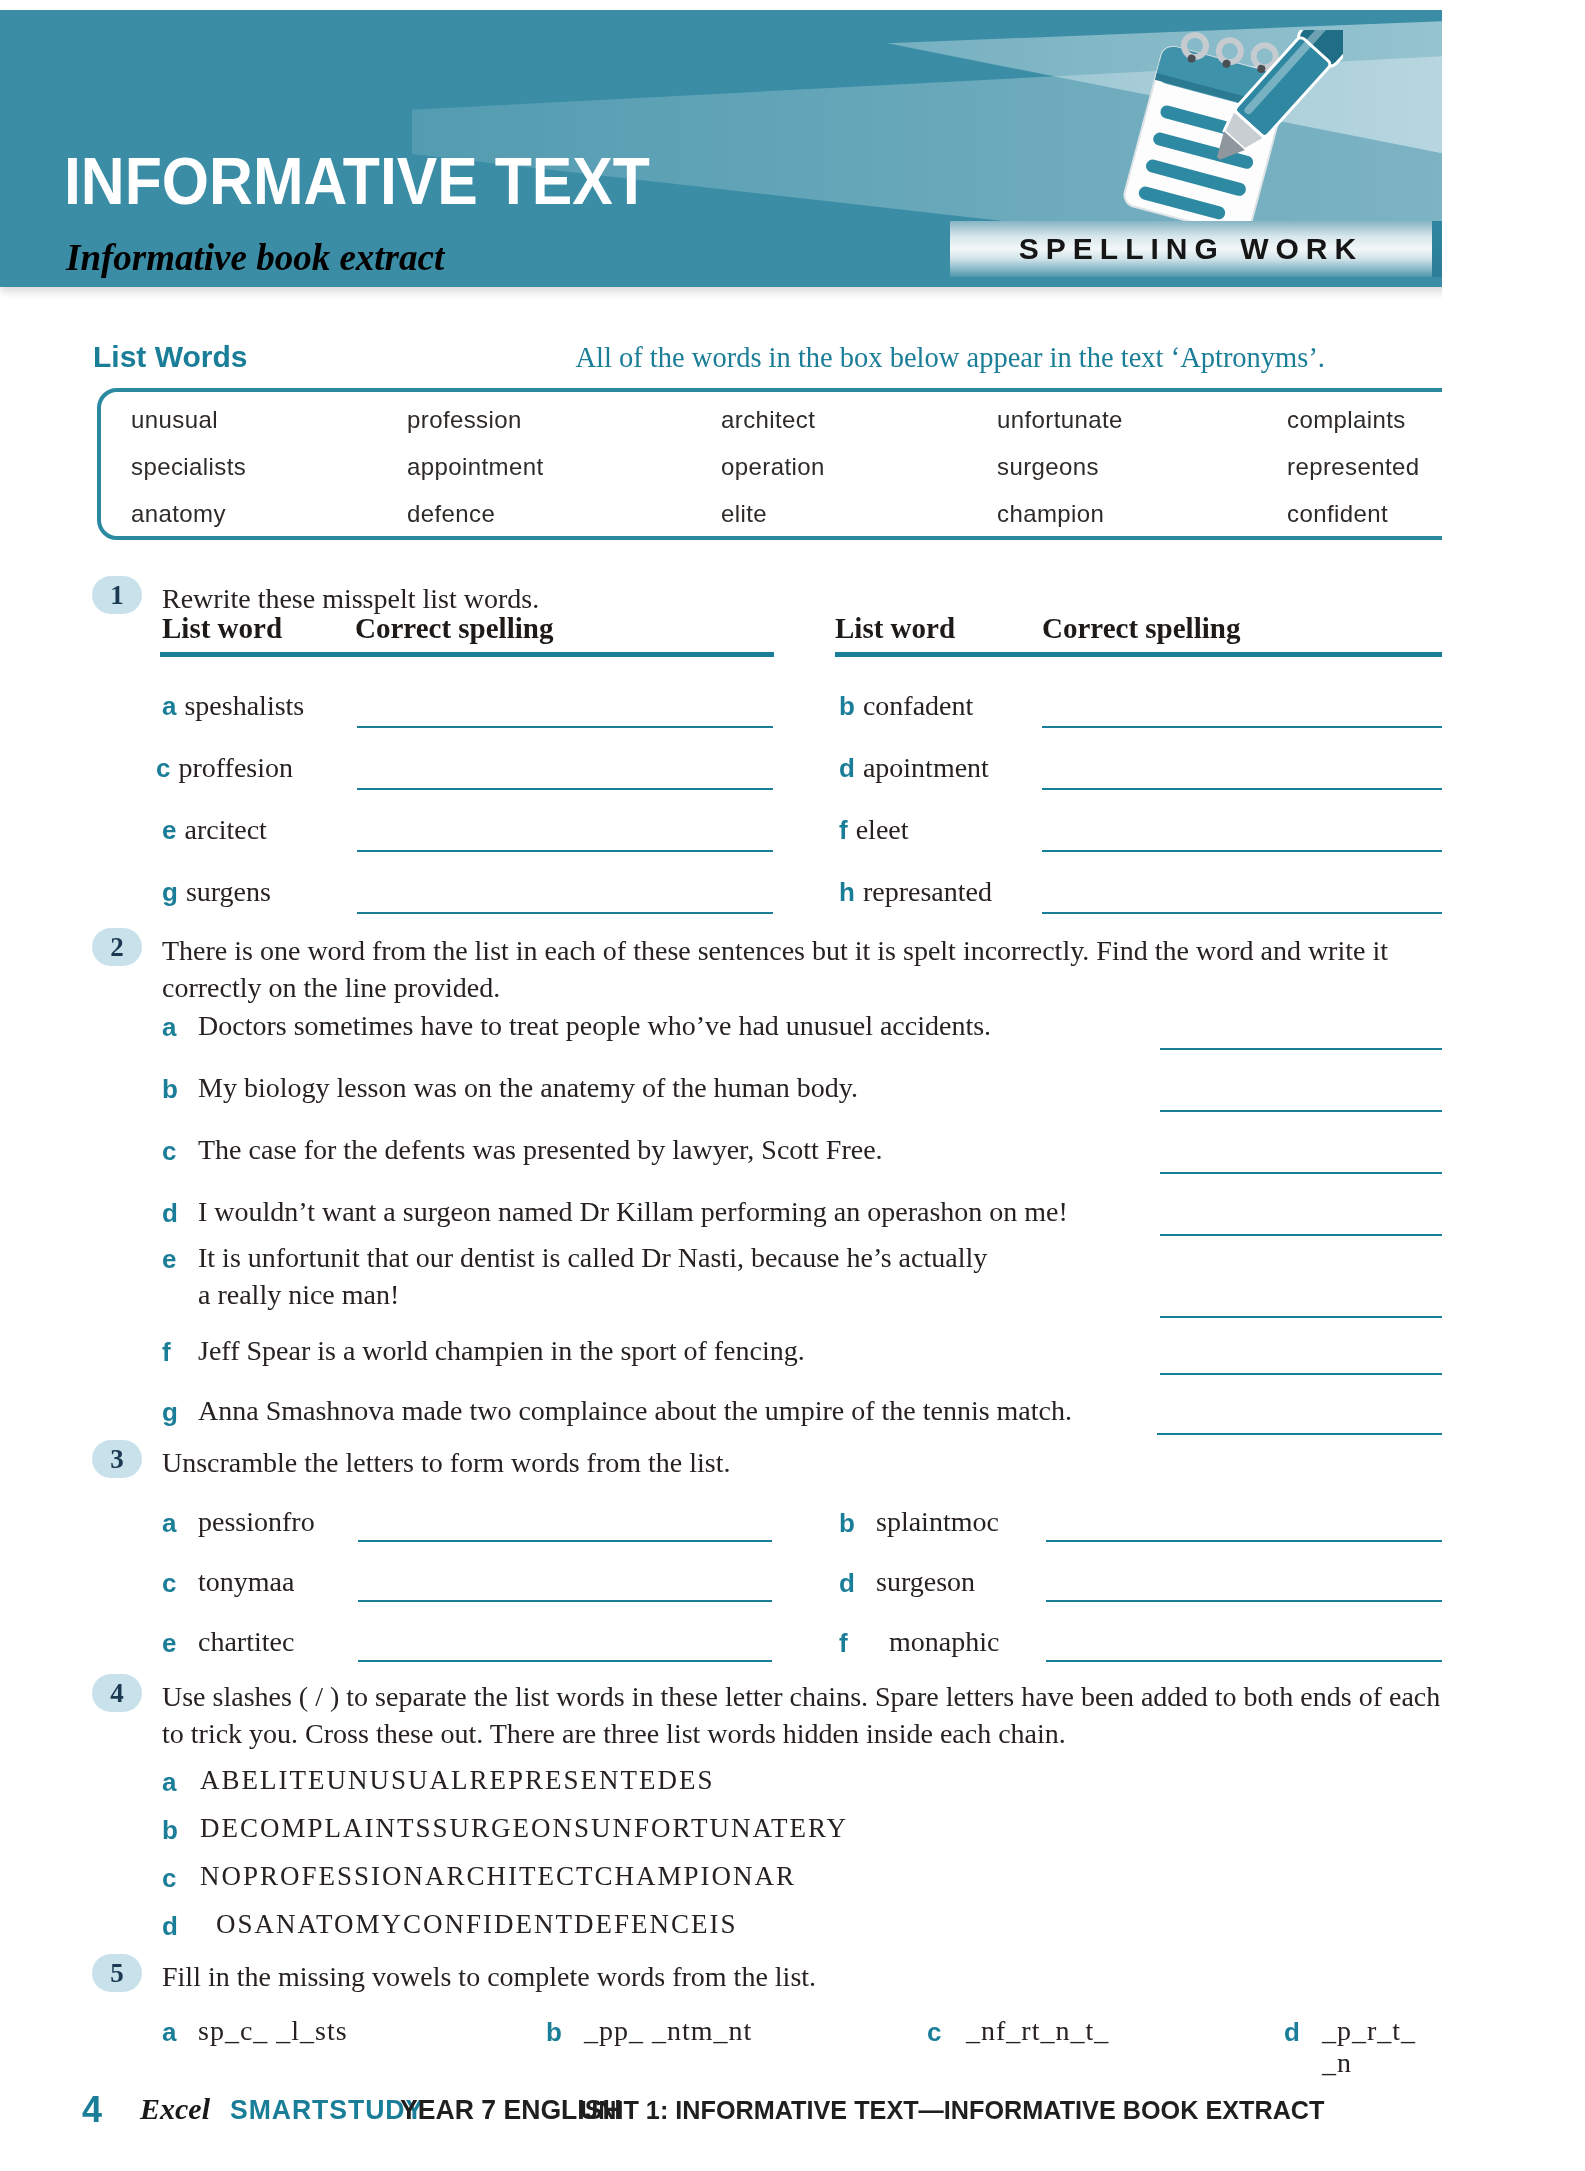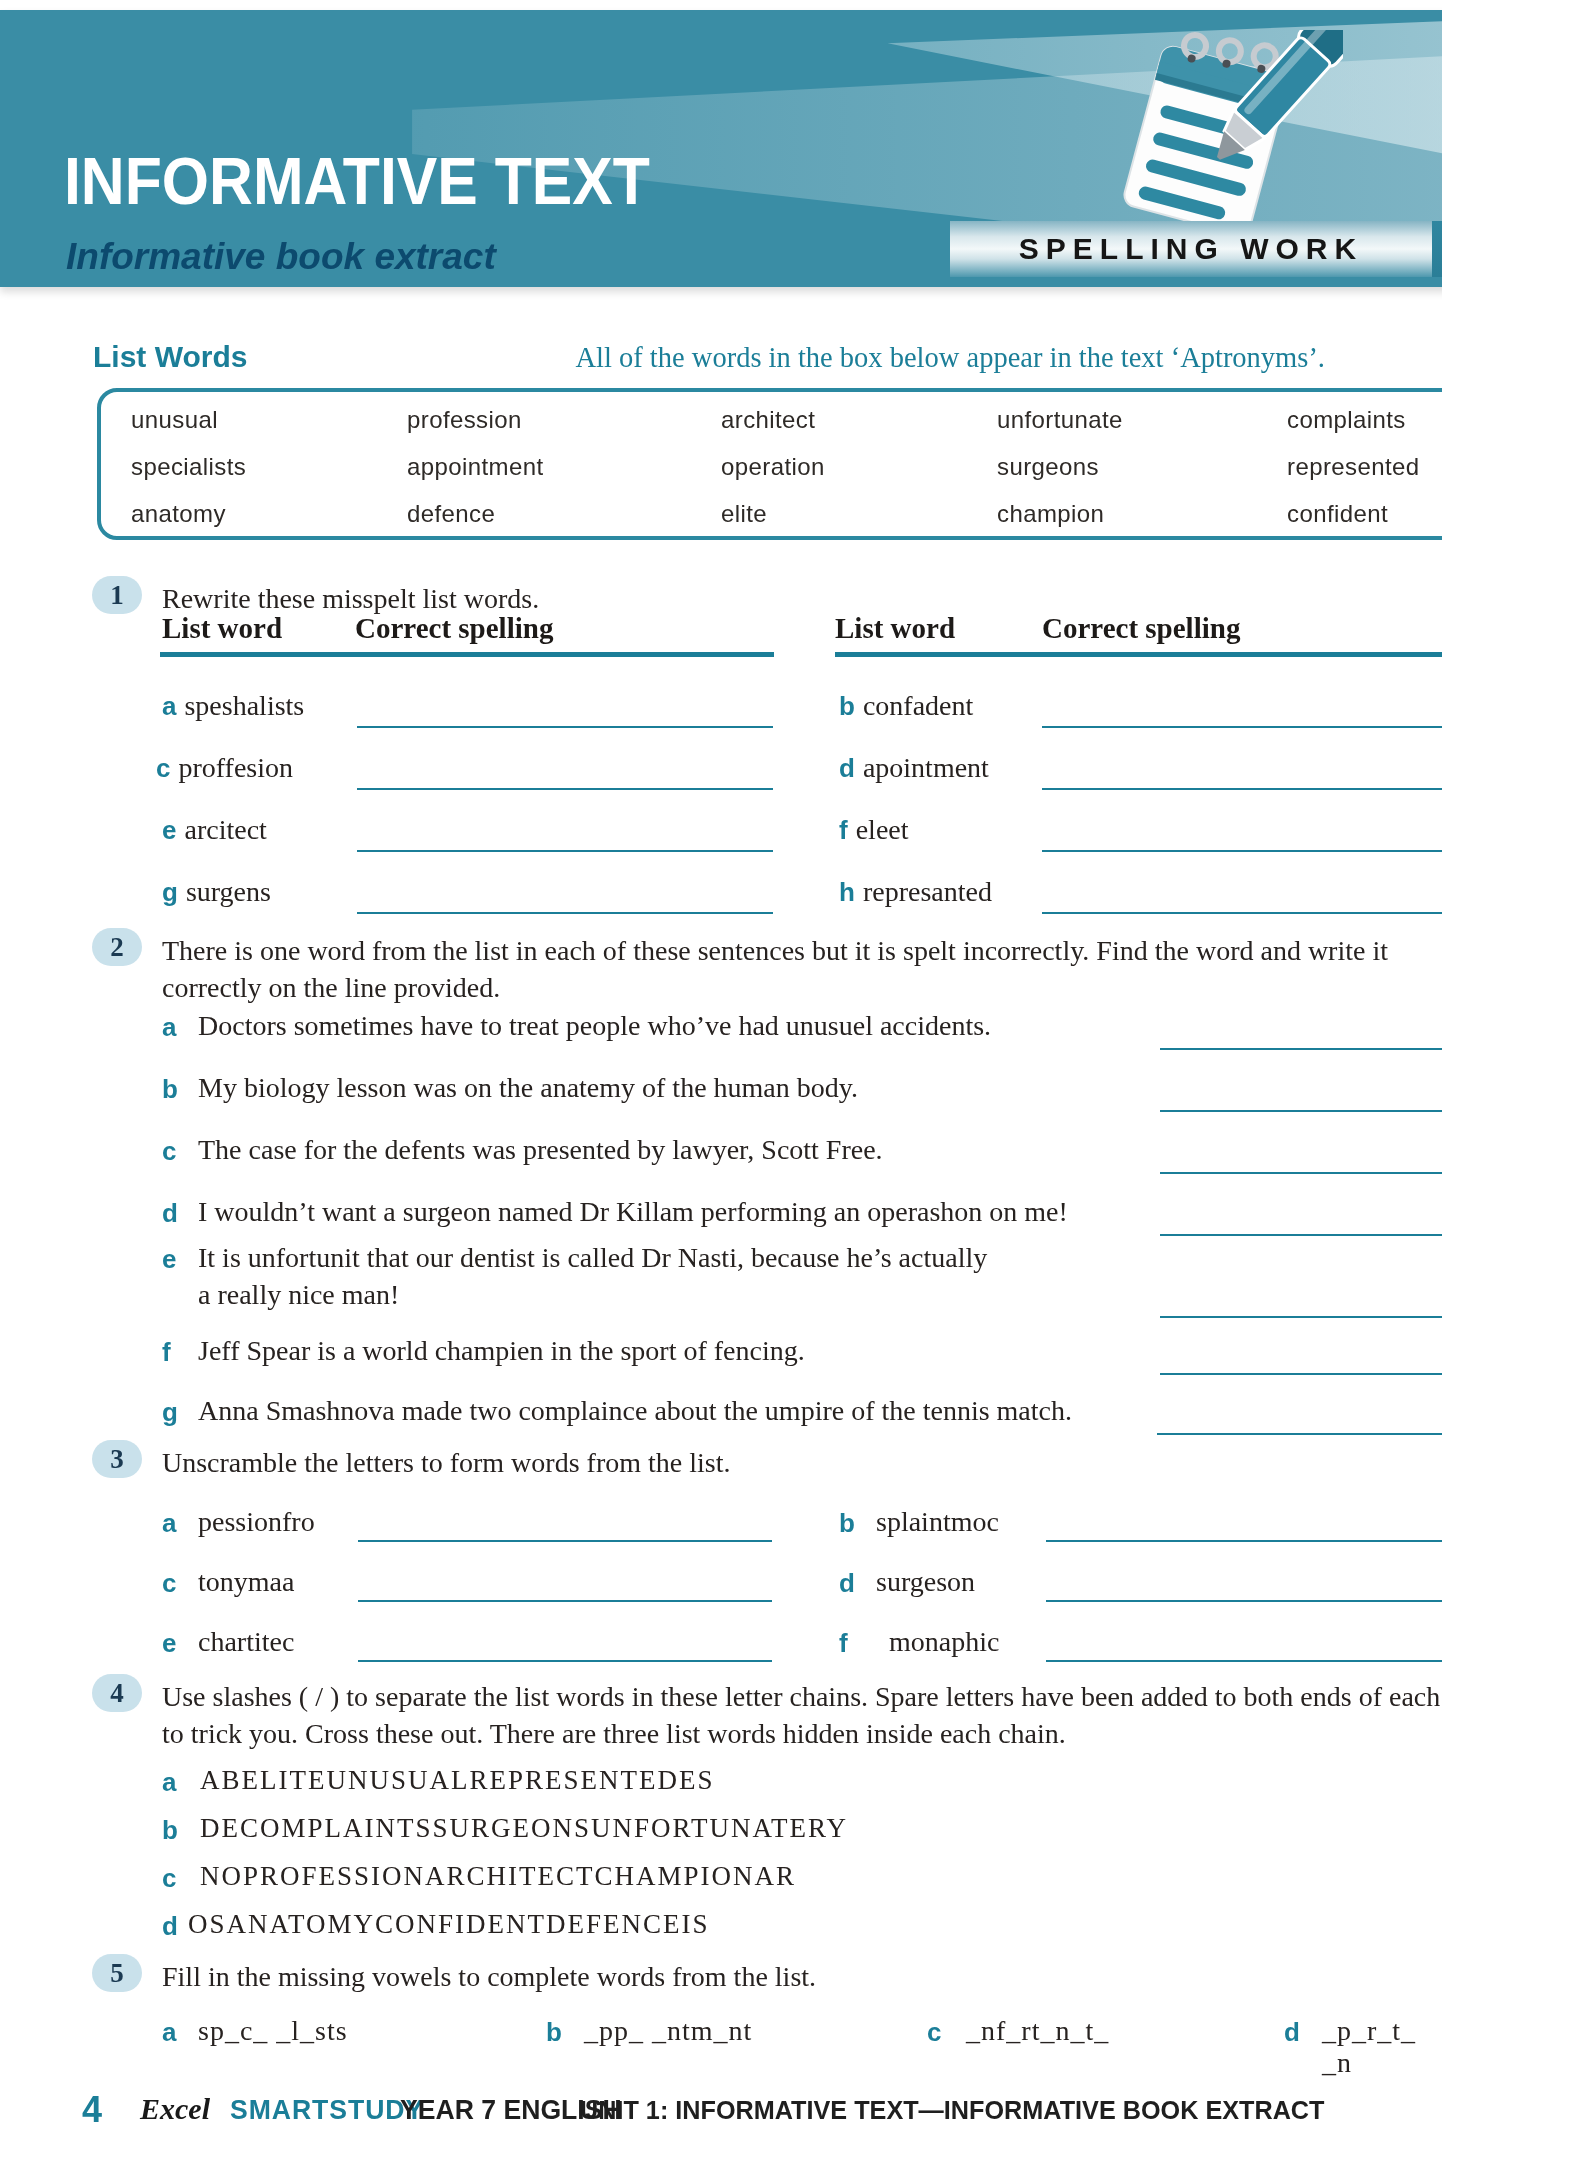--- a/index.html
+++ b/index.html
@@ -11,22 +11,22 @@
        box-shadow:0 5px 8px rgba(0,0,0,0.14);}
   .hdr-wedge1{position:absolute;left:0;top:0;width:100%;height:100%;
        background:linear-gradient(to right, rgba(231,241,245,0.05), rgba(231,241,245,0.42));
        clip-path:polygon(26% 36%, 100% 14%, 100% 100%, 26% 52%);}
   .hdr-wedge2{position:absolute;left:0;top:0;width:100%;height:100%;
        background:linear-gradient(to right, rgba(240,248,250,0.05), rgba(240,248,250,0.55));
        clip-path:polygon(56% 12%, 100% 2%, 100% 62%);}
   .hdr-title{position:absolute;left:64px;top:148px;font-family:"Liberation Sans",sans-serif;
        font-weight:bold;font-size:66px;line-height:66px;color:#ffffff;letter-spacing:0px;
        transform:scaleX(0.92);transform-origin:left;white-space:nowrap;}
-  .hdr-sub{position:absolute;left:66px;top:236px;font-family:Liberation Sans, sans-serif;
-       font-weight:bold;font-style:italic;font-size:37px;color:#0c4a6e;white-space:nowrap;}
+  .hdr-sub{position:absolute;left:66px;top:236px;font-family:Liberation Serif, serif;
+       font-weight:bold;font-style:italic;font-size:37px;color:#000000;white-space:nowrap;}
   .band-metal{position:absolute;left:950px;top:221px;width:482px;height:56px;z-index:3;
        background:linear-gradient(180deg,#86B4C4 0%, #D8E7EC 28%, #F3F8F9 50%, #CFE2E8 68%, #4E98AE 100%);
        display:flex;align-items:center;justify-content:center;}
   .band-metal span{font-family:"Liberation Sans",sans-serif;font-weight:bold;font-size:30px;
        letter-spacing:7px;color:#161616;white-space:nowrap;}
   .band-right{position:absolute;left:1432px;top:221px;width:153px;height:56px;z-index:3;
        background:linear-gradient(180deg,#2F86A0,#2B7E97);}
   .hdr-icon{position:absolute;left:1098px;top:30px;width:245px;height:191px;z-index:2;}
 
   
@@ -209,21 +209,21 @@
   <div class="badge" style="top:1674px;">4</div>
   <div class="prompt" style="top:1678px;width:1365px;">Use slashes ( / ) to separate the list words in these letter chains. Spare letters have been added to both ends of each chain to trick you. Cross these out. There are three list words hidden inside each chain.</div>
 
   <div class="abs qletter" style="left:162px;top:1767px;">a</div>
   <div class="abs chain" style="left:200px;top:1765px;">ABELITEUNUSUALREPRESENTEDES</div>
   <div class="abs qletter" style="left:162px;top:1815px;">b</div>
   <div class="abs chain" style="left:200px;top:1813px;">DECOMPLAINTSSURGEONSUNFORTUNATERY</div>
   <div class="abs qletter" style="left:162px;top:1863px;">c</div>
   <div class="abs chain" style="left:200px;top:1861px;">NOPROFESSIONARCHITECTCHAMPIONAR</div>
   <div class="abs qletter" style="left:162px;top:1911px;">d</div>
-  <div class="abs chain" style="left:188px;top:1909px;">OSANATOMYCONFIDENTDEFENCEIS</div>
+  <div class="abs chain" style="left:216px;top:1909px;">OSANATOMYCONFIDENTDEFENCEIS</div>
 
   <div class="badge" style="top:1954px;">5</div>
   <div class="prompt" style="top:1958px;">Fill in the missing vowels to complete words from the list.</div>
 
   <div class="abs qletter" style="left:162px;top:2017px;">a</div>
   <div class="abs word" style="left:198px;top:2015px;letter-spacing:1px;">sp_c_ _l_sts</div>
   <div class="abs qletter" style="left:546px;top:2017px;">b</div>
   <div class="abs word" style="left:584px;top:2015px;letter-spacing:1px;">_pp_ _ntm_nt</div>
   <div class="abs qletter" style="left:927px;top:2017px;">c</div>
   <div class="abs word" style="left:966px;top:2015px;letter-spacing:1px;">_nf_rt_n_t_</div>

